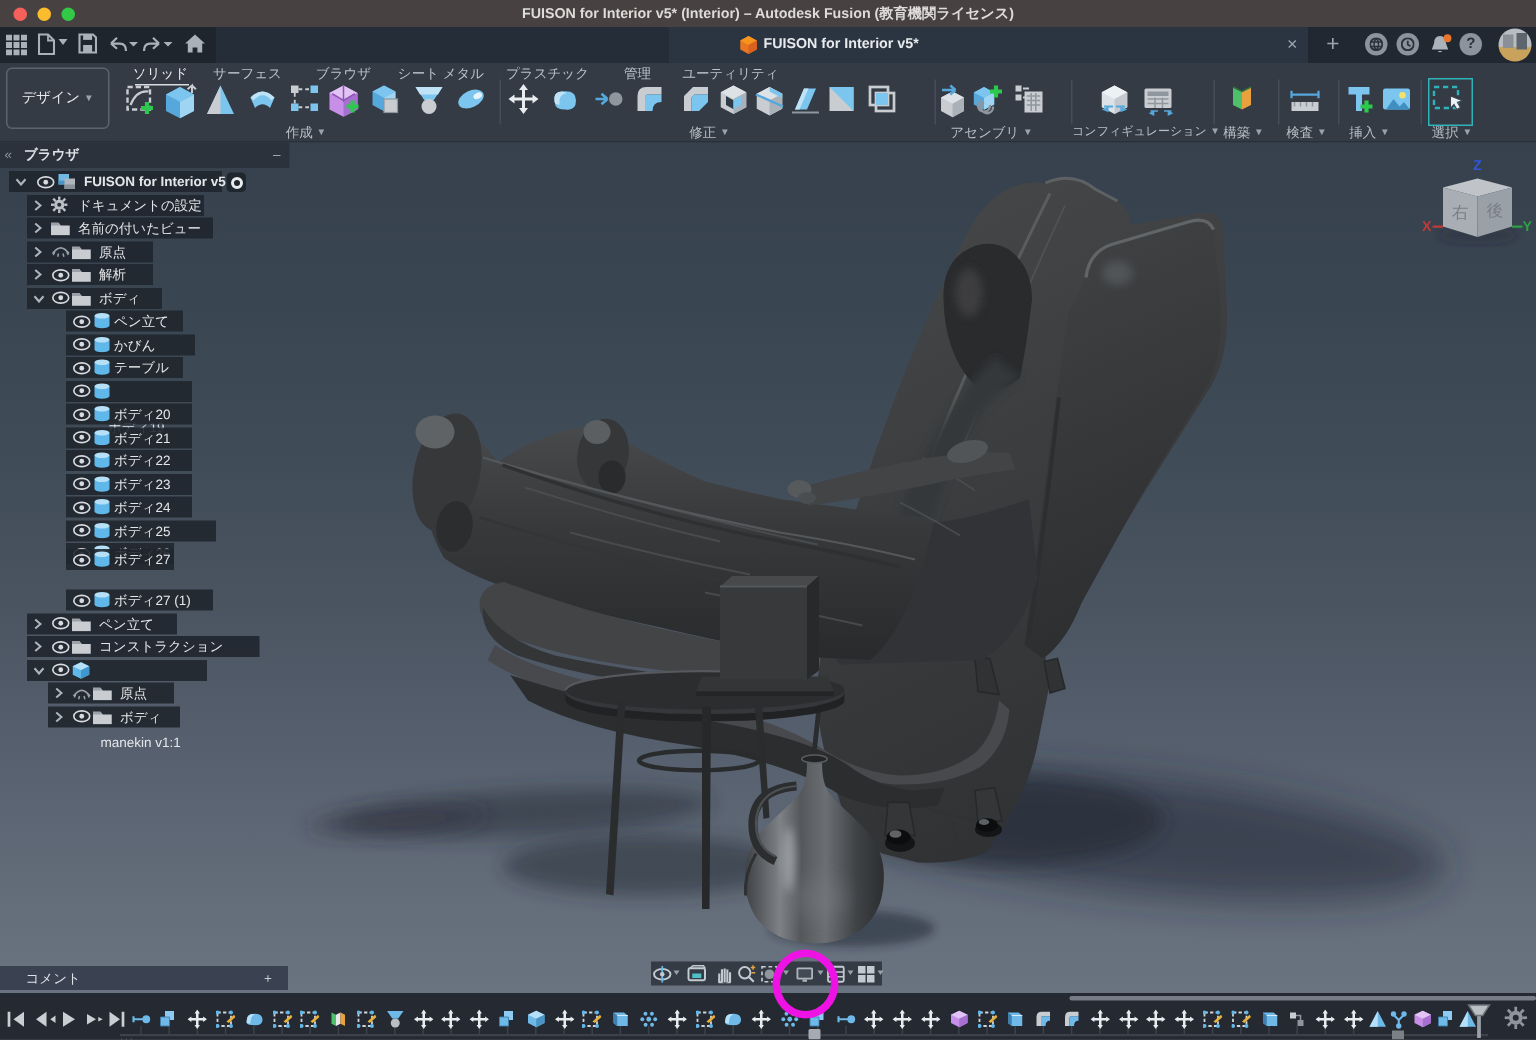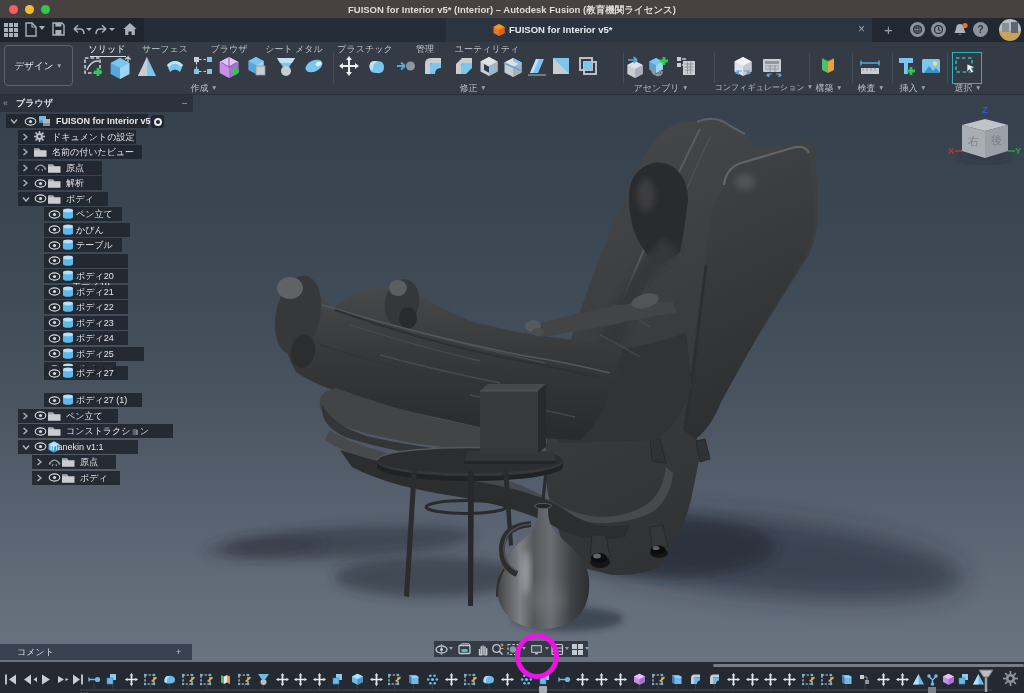--- a/index.html
+++ b/index.html
@@ -595,21 +595,21 @@
           <svg class="a" style="left:4px;top:2.6px" width="13" height="9">
             <ellipse cx="6.5" cy="4.5" rx="5.3" ry="3.6" fill="none" stroke="#d7dbdf" stroke-width="1.1"></ellipse>
             <circle cx="6.5" cy="4.5" r="1.6" fill="#d7dbdf"></circle>
           </svg>
           <svg class="a" style="left:18px;top:1.2px" width="12" height="11.5">
             <path d="M1 2.5 v6.5 a5 1.8 0 0 0 10 0 v-6.5 z" fill="#5fb7ea"></path>
             <ellipse cx="6" cy="2.5" rx="5" ry="1.9" fill="#b5e0f7"></ellipse>
           </svg>
           <span class="a" style="left:32px;">ボディ26</span>
         </div>
-<div class="brow" style="left:44px;top:271px;width:84px">
+<div class="brow" style="left:44px;top:271px;width:72px">
           <svg class="a" style="left:4px;top:2.6px" width="13" height="9">
             <ellipse cx="6.5" cy="4.5" rx="5.3" ry="3.6" fill="none" stroke="#d7dbdf" stroke-width="1.1"></ellipse>
             <circle cx="6.5" cy="4.5" r="1.6" fill="#d7dbdf"></circle>
           </svg>
           <svg class="a" style="left:18px;top:1.2px" width="12" height="11.5">
             <path d="M1 2.5 v6.5 a5 1.8 0 0 0 10 0 v-6.5 z" fill="#5fb7ea"></path>
             <ellipse cx="6" cy="2.5" rx="5" ry="1.9" fill="#b5e0f7"></ellipse>
           </svg>
           <span class="a" style="left:32px;">ボディ27</span>
         </div>
@@ -658,21 +658,21 @@
           </svg>
           <svg class="a" style="left:16px;top:2.6px" width="13" height="9">
             <ellipse cx="6.5" cy="4.5" rx="5.3" ry="3.6" fill="none" stroke="#d7dbdf" stroke-width="1.1"></ellipse>
             <circle cx="6.5" cy="4.5" r="1.6" fill="#d7dbdf"></circle>
           </svg>
           <svg class="a" style="left:30px;top:1px" width="12" height="12">
             <path d="M6 .5 L11.5 3.2 V8.8 L6 11.5 L.5 8.8 V3.2 Z" fill="#5fb7ea"></path>
             <path d="M6 .5 L11.5 3.2 L6 5.9 L.5 3.2 Z" fill="#b5e0f7"></path>
             <path d="M6 5.9 L11.5 3.2 V8.8 L6 11.5 Z" fill="#3f95cc"></path>
           </svg>
-          <span class="a" style="left:32px;">manekin v1:1</span>
+          <span class="a" style="left:49px;margin-top:48px;">manekin v1:1</span>
         </div>
 <div class="brow" style="left:32px;top:360.3px;width:84px">
           <svg class="a" style="left:4px;top:3px" width="6" height="8">
             <path d="M1.5 1 L5 4 L1.5 7" fill="none" stroke="#aeb5bc" stroke-width="1.4"></path>
           </svg>
           <svg class="a" style="left:16px;top:2.6px" width="13" height="9">
             <path d="M1 6 Q4 2.2 6.5 2.2 Q9 2.2 12 6" fill="none" stroke="#9aa1a8" stroke-width="1.2"></path>
             <path d="M2.5 5 l-1 2 M5 6 l-.6 2.2 M8 6 l.6 2.2 M10.5 5 l1 2" stroke="#9aa1a8" stroke-width="1"></path>
           </svg>
           <svg class="a" style="left:30px;top:1.8px" width="13" height="10">

